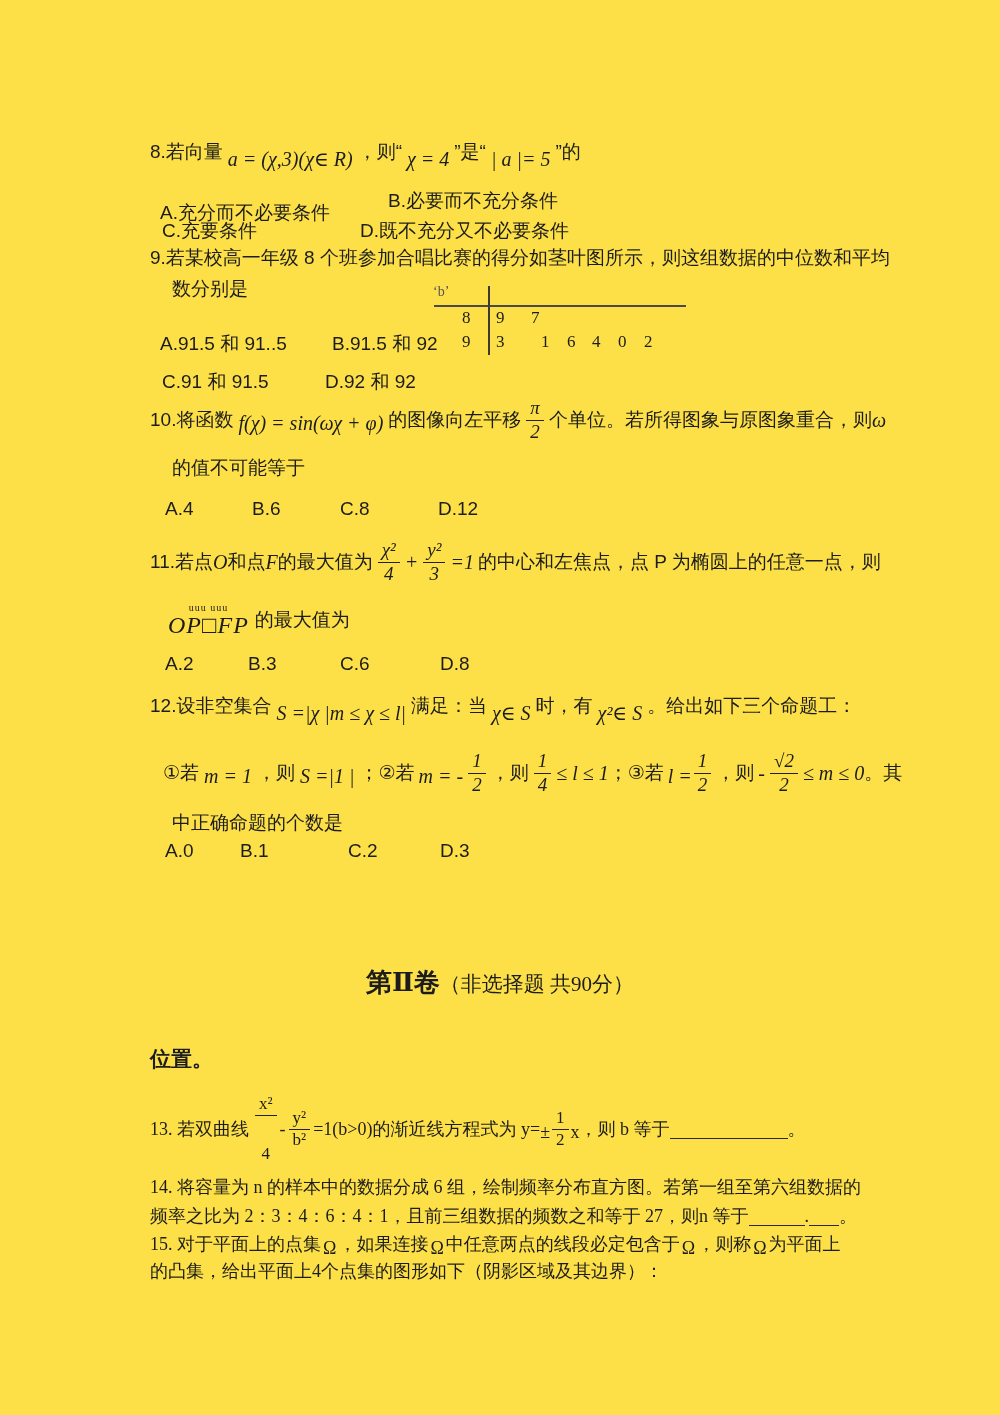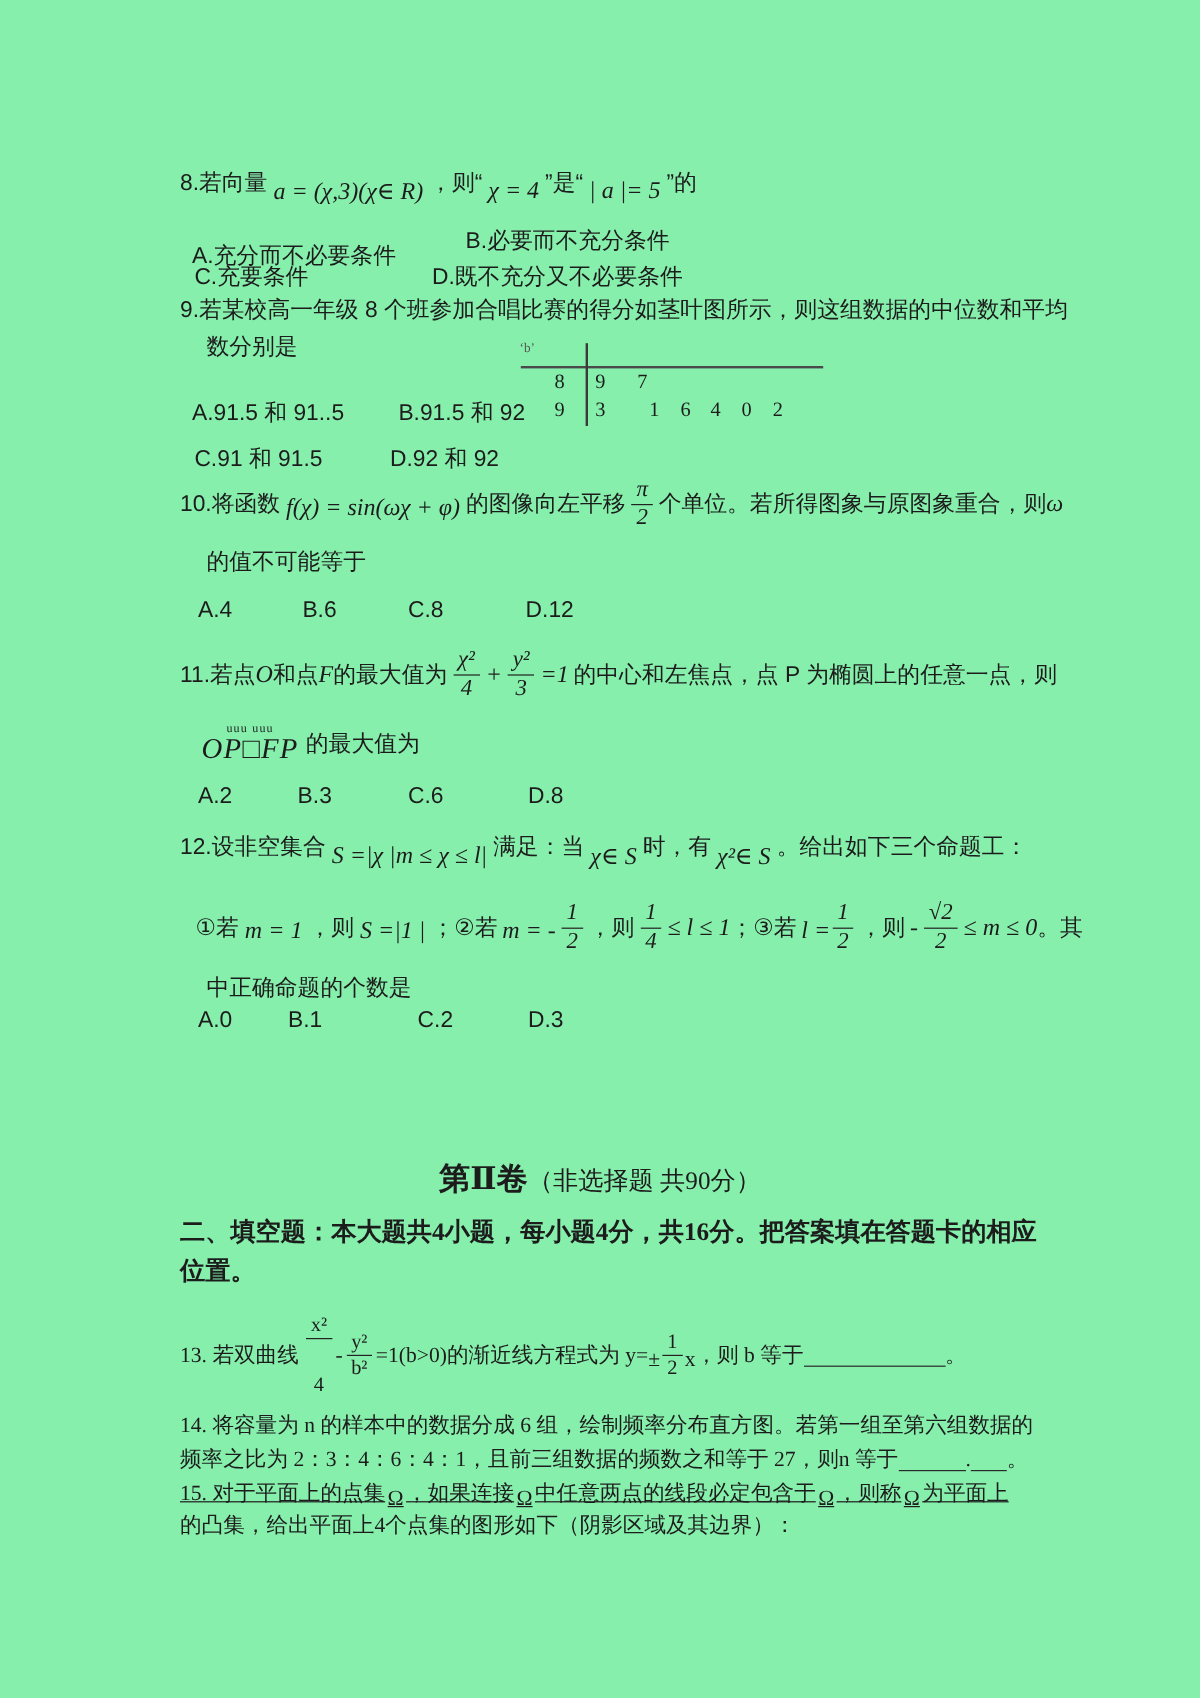--- a/index.html
+++ b/index.html
@@ -1,18 +1,18 @@
 <!DOCTYPE html>
 <html><head>
 <meta charset="utf-8">
 <style>
   html,body { margin:0; padding:0; background:#e8e8e8; }
   .page {
     position:relative; width:1000px; height:1415px; margin:0 auto;
-    background:#86efac; color:#1c1c1c; overflow:hidden;
+    background:#fde047; color:#1c1c1c; overflow:hidden;
   }
   .row { position:absolute; display:flex; align-items:center; white-space:nowrap; }
   .opt { position:absolute; white-space:nowrap; }
   .sans  { font-family:"Liberation Sans","DejaVu Sans",sans-serif; }
   .serif { font-family:"Liberation Serif","DejaVu Serif",serif;margin-top:47px; }
   .bold  { font-weight:bold; }
   .fs19 { font-size:19px; }
   .fs18 { font-size:18px; }
   .fs21 { font-size:21px; }
   .fs26 { font-size:26px; }
@@ -26,21 +26,21 @@
   .frac .den { padding-top:1px; text-align:center; }
   .frac.upright { font-style:normal; font-size:17px; margin:0 3px; }
   .vec { display:inline-flex; flex-direction:column; align-items:center; line-height:1; }
   .vec-top { font-family:"Liberation Serif",serif; font-size:10px; letter-spacing:1px; }
   .vec-body { font-size:24px; letter-spacing:1px; }
   .blank { display:inline-block; border-bottom:1.6px solid #2a2a2a; height:1.05em; vertical-align:baseline; }
   .stemleaf { position:absolute; font-family:"Liberation Serif","DejaVu Serif",serif; }
   .sl-num { position:absolute; font-size:17px; }
   .sl-hline { position:absolute; border-top:2px solid #4a4a4a; height:0; }
   .sl-vline { position:absolute; border-left:2px solid #3a3a3a; width:0; }
-  .sl-artifact { position:absolute; font-size:11px; color:#555; }
+  .sl-artifact { position:absolute; font-size:14px; color:#555; }
   .omega { position:relative; top:4px; margin:0 2px; }
   .center-row { position:absolute; left:0; width:1000px; display:flex; justify-content:center; align-items:baseline; white-space:nowrap; }
 </style>
 </head>
 <body>
 
 <div class="page">
 
   <div class="row sans fs19" style="left:150px; top:126px; height:52px;">
     <span>8.若向量</span>
@@ -173,21 +173,20 @@
   <span class="opt sans fs19" style="left:172px; top:810px;">中正确命题的个数是</span>
   <span class="opt sans fs19" style="left:165px; top:840px;">A.0</span>
   <span class="opt sans fs19" style="left:240px; top:840px;">B.1</span>
   <span class="opt sans fs19" style="left:348px; top:840px;">C.2</span>
   <span class="opt sans fs19" style="left:440px; top:840px;">D.3</span>
 
   <div class="center-row" style="top:918px;">
     <span class="serif bold fs26">第Ⅱ卷</span>
     <span class="serif fs21">（非选择题  共90分）</span>
   </div>
-  <span class="opt serif bold fs21" style="left:150px; top:965px;">二、填空题：本大题共4小题，每小题4分，共16分。把答案填在答题卡的相应</span>
   <span class="opt serif bold fs21" style="left:150px; top:998px;">位置。</span>
 
   <div class="row serif fs18" style="left:150px; top:1050px; height:64px;">
     <span>13. 若双曲线</span>
     <span class="frac upright" style="margin-left:6px;gap:28px;">
       <span class="num">x²</span>
       <span class="den">4</span>
     </span>
     <span>-</span>
     <span class="frac upright">
@@ -208,21 +207,21 @@
 
   <span class="opt serif fs18" style="left:150px; top:1128px;">14. 将容量为 n 的样本中的数据分成 6 组，绘制频率分布直方图。若第一组至第六组数据的</span>
   <div class="row serif fs18" style="left:150px; top:1155px; height:28px;">
     <span>频率之比为 2：3：4：6：4：1，且前三组数据的频数之和等于 27，则n 等于</span>
     <span class="blank" style="width:56px;"></span>
     <span>.</span>
     <span class="blank" style="width:30px;"></span>
     <span>。</span>
   </div>
 
-  <div class="row serif fs18" style="left:150px; top:1182px; height:30px;text-decoration:underline;">
+  <div class="row serif fs18" style="left:150px; top:1182px; height:30px;">
     <span>15. 对于平面上的点集</span>
     <span class="omega">Ω</span>
     <span>，如果连接</span>
     <span class="omega">Ω</span>
     <span>中任意两点的线段必定包含于</span>
     <span class="omega">Ω</span>
     <span>，则称</span>
     <span class="omega">Ω</span>
     <span>为平面上</span>
   </div>

